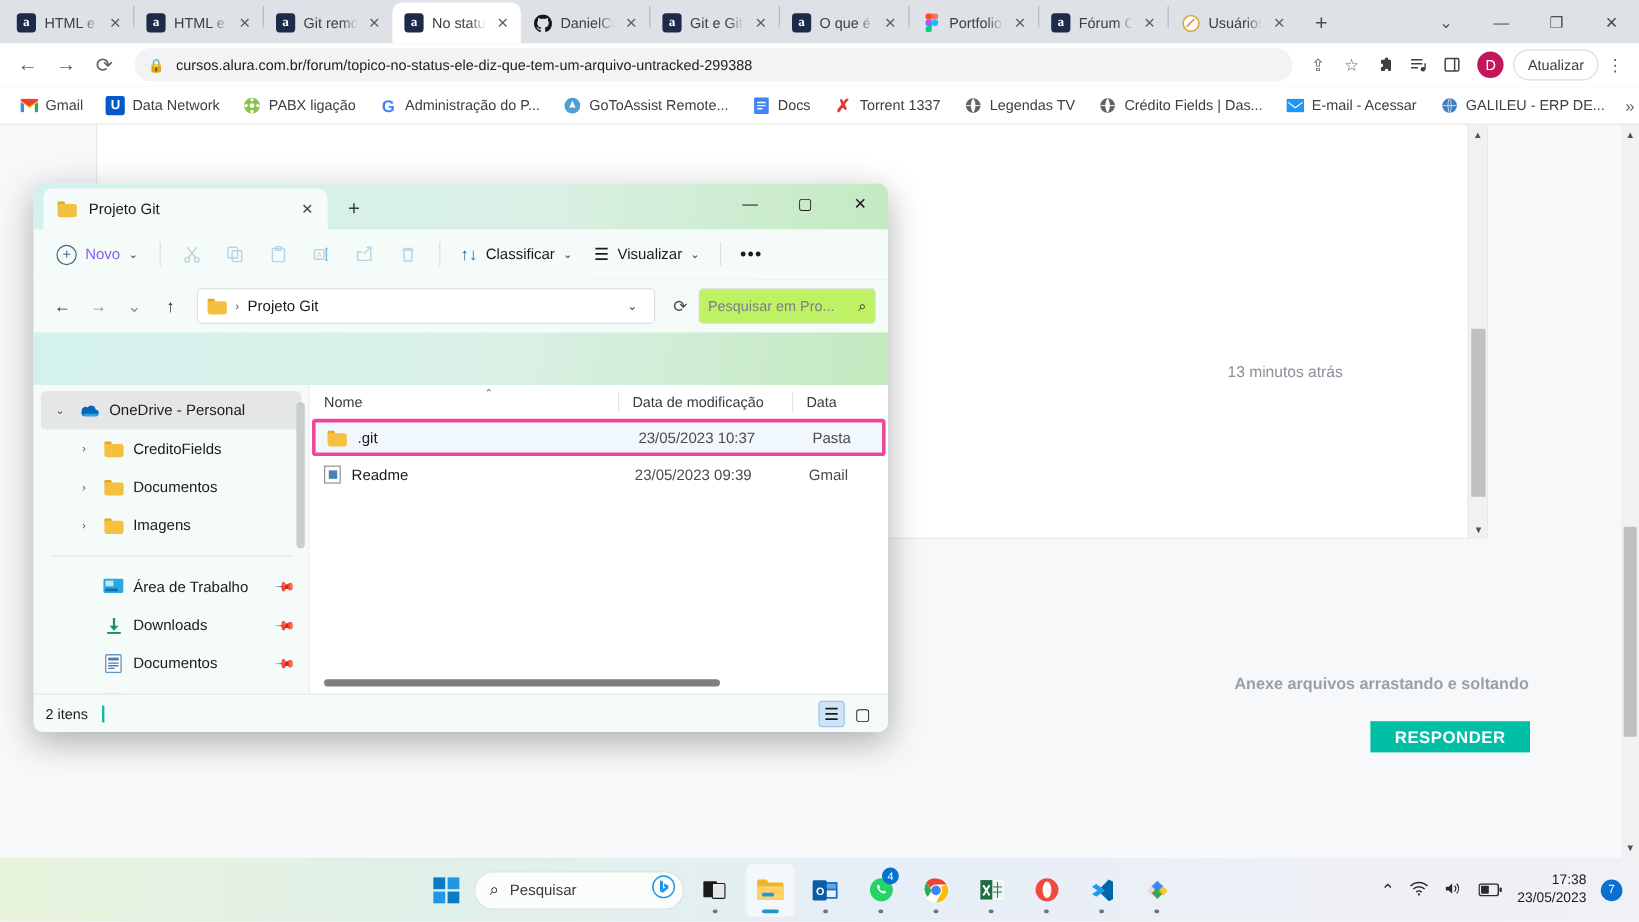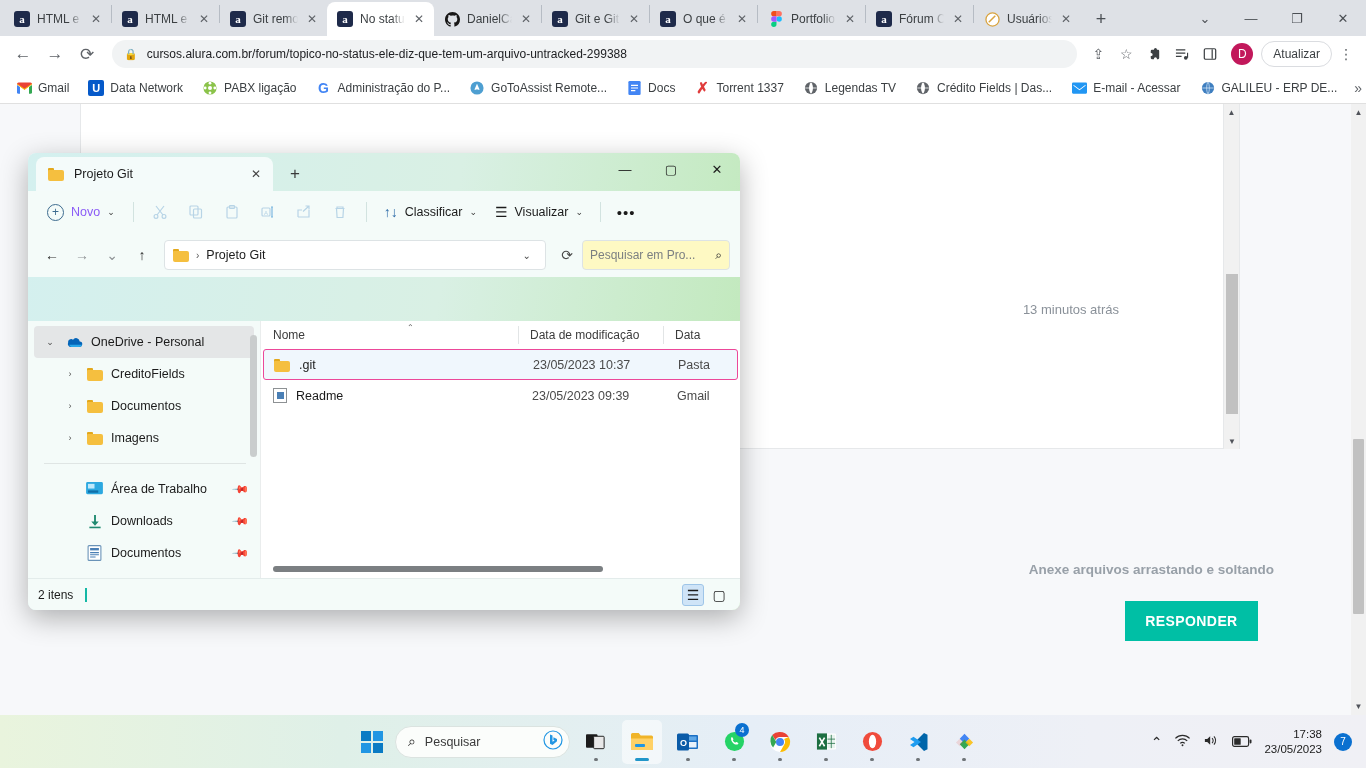--- a/index.html
+++ b/index.html
@@ -63,21 +63,21 @@
               border:1px solid #e6e8ea; border-top:none; }
   #innerscroll { position:absolute; right:0; top:0; width:16px; height:345px; background:#f1f1f1; border-left:1px solid #e6e8ea; }
   #innerscroll .arrow { height:16px; display:flex; align-items:center; justify-content:center; color:#50535a; font-size:8px; }
   #innerscroll .thumb { position:absolute; left:2px; width:12px; top:170px; height:140px; background:#c1c1c1; }
   #timestamp { position:absolute; right:120px; top:198px; font-size:13px; color:#8a9199; }
 
   
   #embedded { position:absolute; left:0px; top:196px; width:1160px; height:150px; overflow:hidden; }
 
   #attachhint { position:absolute; right:92px; top:458px; font-size:13.5px; color:#98a0a8; font-weight:bold; }
-  #responder { position:absolute; right:108px; top:497px; width:133px; height:40px; background:#00bfa5;
+  #responder { position:absolute; right:91px; top:497px; width:133px; height:26px; background:#00bfa5;
                color:#fff; font-size:14px; font-weight:bold; letter-spacing:.4px;
                display:flex; align-items:center; justify-content:center; }
 
   
   #explorer { position:absolute; left:28px; top:153px; width:712px; height:457px;
               border-radius:8px; overflow:hidden; box-shadow:0 8px 28px rgba(0,0,0,.30);
               background:linear-gradient(100deg,#d4f0ef 0%,#d9f0e4 55%,#bfe8b8 100%); }
   #exptabs { height:38px; display:flex; align-items:flex-end; position:relative; }
   #exptab { margin-left:8px; width:237px; height:34px; background:#f4fbfa; border-radius:8px 8px 0 0;
             display:flex; align-items:center; padding:0 6px 0 12px; gap:10px; }
@@ -105,21 +105,21 @@
   #expaddrbar { height:44px; background:#f4fbf9; display:flex; align-items:center; padding:0 10px; gap:2px; }
   .abtn { width:28px; height:28px; display:flex; align-items:center; justify-content:center; color:#8f9396; font-size:14px; }
   .abtn.en { color:#2b2b2b; }
   #crumbbar { flex:1 1 auto; height:30px; background:#fff; border:1px solid #dde3e5; border-radius:4px;
               display:flex; align-items:center; padding:0 8px; gap:7px; margin:0 6px; }
   #crumbbar .folderico { width:16px; height:14px; position:relative; flex:0 0 16px; }
   #crumbbar .sep { font-size:10px; color:#5a5a5a; }
   #crumbbar .cname { font-size:12.5px; color:#1b1b1b; flex:1 1 auto; }
   #crumbbar .cdrop { font-size:10px; color:#4a4a4a; padding:0 6px; }
   #refreshbtn { width:26px; display:flex; align-items:center; justify-content:center; font-size:14px; color:#4a4a4a; }
-  #searchbox { width:148px; height:30px; background:#fef9c3; border:1px solid #dde3e5; border-radius:4px;
+  #searchbox { width:148px; height:30px; background:#bef264; border:1px solid #dde3e5; border-radius:4px;
                display:flex; align-items:center; padding:0 7px; gap:4px; }
   #searchbox .ph { font-size:12px; color:#7b7f82; flex:1 1 auto; white-space:nowrap; overflow:hidden; }
   #searchbox .si { font-size:12px; color:#2b2b2b; }
 
   #expbody { position:absolute; left:0; top:168px; width:712px; height:257px; background:#fff; display:flex; }
   #navpane { width:232px; position:relative; background:#f4fbf9; padding-top:5px; }
   .navrow { height:32px; display:flex; align-items:center; gap:8px; padding:0 6px 0 8px; margin:0 6px; border-radius:4px; }
   .navrow.sel { background:#e4e6e7; }
   .navrow .exp { width:16px; text-align:center; font-size:9px; color:#4f4f4f; flex:0 0 16px; }
   .navrow .ico { width:17px; height:16px; flex:0 0 17px; position:relative; display:flex; align-items:center; justify-content:center; font-size:12px; }
@@ -128,21 +128,21 @@
   .navdiv { height:1px; background:#dfe5e4; margin:9px 14px 9px 16px; }
   #navindent { padding-left:20px; }
   #navscroll { position:absolute; right:3px; top:14px; width:7px; height:122px; background:#c9cdcd; border-radius:4px; }
 
   #filepane { flex:1 1 auto; position:relative; background:#fff; border-left:1px solid #eaeded; }
   #colhdr { height:28px; display:flex; align-items:center; font-size:12px; color:#3b3b3b; position:relative; }
   #colhdr .c { padding-left:12px; position:relative; height:28px; display:flex; align-items:center; }
   #colhdr .c + .c::before { content:""; position:absolute; left:0; top:5px; height:18px; width:1px; background:#e2e5e6; }
   #sortcaret { position:absolute; left:146px; top:2px; font-size:8px; color:#5a5a5a; }
   .filerow { height:31px; display:flex; align-items:center; font-size:12.5px; color:#1b1b1b; margin:0 2px; }
-  .filerow.sel { background:#f0f7fd; border:1px solid #ec4899; border-radius:3px; }
+  .filerow.sel { background:#f0f7fd; border:3px solid #ec4899; border-radius:3px; }
   .filerow .fn { display:flex; align-items:center; gap:9px; padding-left:10px; }
   .filerow .fn .folderico { width:16px; height:14px; position:relative; }
   .filerow .fileico { width:14px; height:15px; border:1px solid #8d9194; background:#fff; position:relative;
                       display:flex; align-items:center; justify-content:center; }
   .filerow .fileico::after { content:""; width:7px; height:7px; background:#4a7fb5; }
   #hscroll { position:absolute; left:12px; bottom:6px; width:330px; height:6px; background:#7b7f82; border-radius:3px; }
 
   #expstatus { position:absolute; left:0; bottom:0; width:712px; height:32px; background:#f4fbf9;
                border-top:1px solid #e3eceb; display:flex; align-items:center; padding:0 10px; }
   #itemcount { font-size:12px; color:#1b1b1b; padding-right:12px; border-right:2px solid #14b8a6; }

